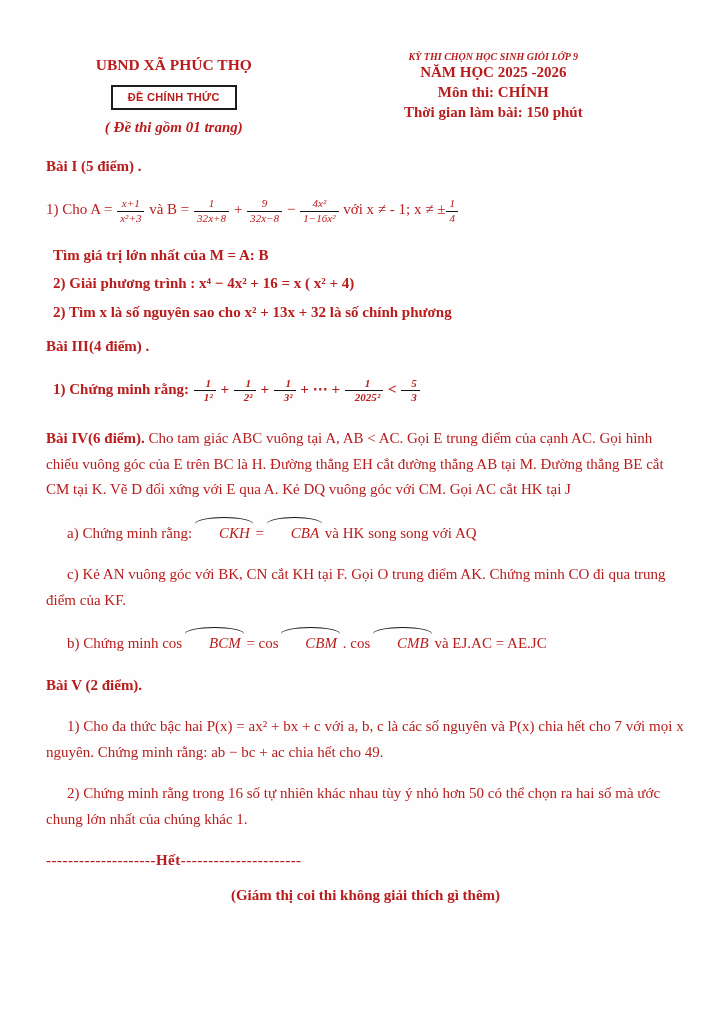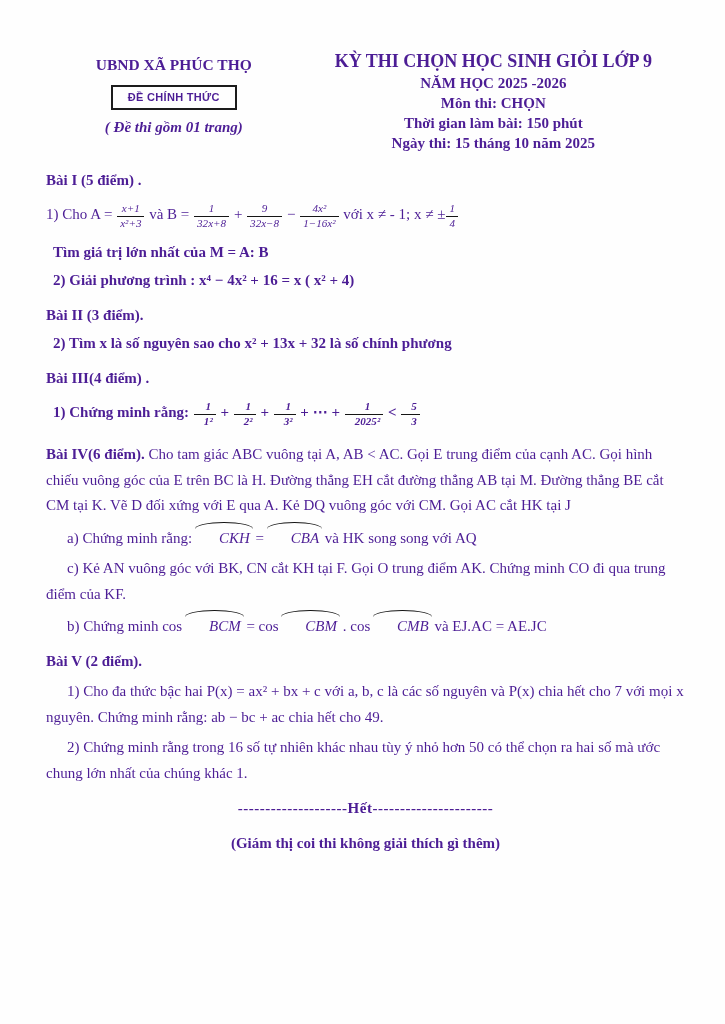--- a/index.html
+++ b/index.html
@@ -1,21 +1,21 @@
 <!DOCTYPE html>
 <html lang="vi"><head>
 <meta charset="utf-8">
 <style>
   * { margin:0; padding:0; box-sizing:border-box; }
   html,body { background:#ffffff; }
   .page {
     position:relative;
     width:725px; height:1024px;
     background:#fefefe;
-    color:#4c1d95;
+    color:#b91c1c;
     font-family:"Liberation Serif", serif;
     font-size:15px;
     line-height:1.7;
     padding:50px 40px 0 46px;
     overflow:hidden;
   }
   
   .header { display:flex; width:100%; margin-bottom:14px; }
   .header-left { width:40%; text-align:center; padding-top:2px; }
   .header-right { width:60%; text-align:center; }
@@ -25,89 +25,87 @@
     border:2px solid #1c1c1c;
     padding:2px 15px;
     margin:7px 0 5px 0;
     font-family:"Liberation Sans", sans-serif;
     font-weight:bold; font-size:11px;
     letter-spacing:.3px;
     line-height:1.5;
   }
   .page-note { font-weight:bold; font-style:italic; font-size:15px; }
   .header-right .line { font-weight:bold; line-height:1.33; }
-  .exam-title { font-size:18px; }
+  .exam-title { font-size:10px;font-style:italic; }
   
   .sec-heading { font-weight:bold; margin-top:9px; }
   .q { margin:3px 0; text-indent:7px;font-weight:bold; }
-  .q-deep { margin:5px 0; text-indent:21px; }
+  .q-deep { margin:16px 0; text-indent:21px; }
   .mathline { margin:5px 0; }
   .frac {
     display:inline-block;
     vertical-align:-0.75em;
     text-align:center;
     font-size:0.74em;
     line-height:1.25;
     font-style:italic;
-    margin:4px 1px;
+    margin:12px 1px;
   }
   .frac .num { display:block; padding:0 3px 0px 3px; border-bottom:1.4px solid #151515; }
   .frac .den { display:block; padding:0 3px; }
   .hat {
     position:relative;
     font-style:italic;
     display:inline-block;
     padding:2px 2px 0 2px;
   }
   .hat::before {
     content:"";
     position:absolute;
     left:-1px; right:-1px; top:-2px;
     height:6px;
     border-top:1.6px solid #151515;
     border-radius:50% 50% 0 0 / 100% 100% 0 0;
   }
   .intro-block { margin-top:9px; }
   .intro-block .sec-heading-inline { font-weight:bold; }
   
-  .footer-het { text-align:center; font-weight:bold; margin-top:10px; letter-spacing:.5px; }
+  .footer-het { text-align:left; font-weight:bold; margin-top:10px; letter-spacing:.5px; }
   .footer-note { text-align:center; font-weight:bold; margin-top:9px; }
 </style>
 </head>
 <body>
 
 <div class="page">
 
   <div class="header">
     <div class="header-left">
       <div class="org">UBND XÃ PHÚC THỌ</div>
       <div>
         <span class="stamp-box">
           <span>ĐỀ CHÍNH THỨC</span>
         </span>
       </div>
       <div class="page-note">( Đề thi gồm 01 trang)</div>
     </div>
     <div class="header-right">
       <div class="line exam-title">KỲ THI CHỌN HỌC SINH GIỎI LỚP 9</div>
       <div class="line">NĂM HỌC 2025 -2026</div>
-      <div class="line">Môn thi: CHỌN</div>
+      <div class="line">Môn thi: CHÍNH</div>
       <div class="line">Thời gian làm bài: 150 phút</div>
-      <div class="line">Ngày thi: 15 tháng 10 năm 2025</div>
     </div>
   </div>
 
   <div class="sec-heading">Bài I (5 điểm) .</div>
   <div class="mathline">
     <span>1) Cho A = </span><span class="frac"><span class="num">x+1</span><span class="den">x²+3</span></span><span> và B = </span><span class="frac"><span class="num">1</span><span class="den">32x+8</span></span><span> + </span><span class="frac"><span class="num">9</span><span class="den">32x−8</span></span><span> − </span><span class="frac"><span class="num">4x²</span><span class="den">1−16x²</span></span><span> với x ≠ - 1; x ≠ ±</span><span class="frac"><span class="num">1</span><span class="den">4</span></span>
   </div>
   <div class="q">Tìm giá trị lớn nhất của M = A: B</div>
   <div class="q">2) Giải phương trình : x⁴ − 4x² + 16 = x ( x² + 4)</div>
 
-  <div class="sec-heading">Bài II (3 điểm).</div>
   <div class="q">2) Tìm x là số nguyên sao cho x² + 13x + 32 là số chính phương</div>
 
   <div class="sec-heading">Bài III(4 điểm) .</div>
   <div class="mathline q">
     <span>1)  Chứng minh rằng: </span><span class="frac"><span class="num">1</span><span class="den">1²</span></span><span> + </span><span class="frac"><span class="num">1</span><span class="den">2²</span></span><span> + </span><span class="frac"><span class="num">1</span><span class="den">3²</span></span><span> + ⋯ + </span><span class="frac"><span class="num">1</span><span class="den">2025²</span></span><span> &lt; </span><span class="frac"><span class="num">5</span><span class="den">3</span></span>
   </div>
 
   <div class="intro-block">
     <span class="sec-heading-inline">Bài IV(6 điểm).</span><span>  Cho tam giác ABC vuông tại A, AB &lt; AC.  Gọi E trung điểm của cạnh AC. Gọi hình chiếu vuông góc của E trên BC là H. Đường thẳng EH cắt đường thẳng AB tại M. Đường thẳng BE cắt CM tại K. Vẽ D đối xứng với E qua A. Kẻ DQ vuông góc với CM. Gọi AC cắt HK tại J</span>
   </div>

